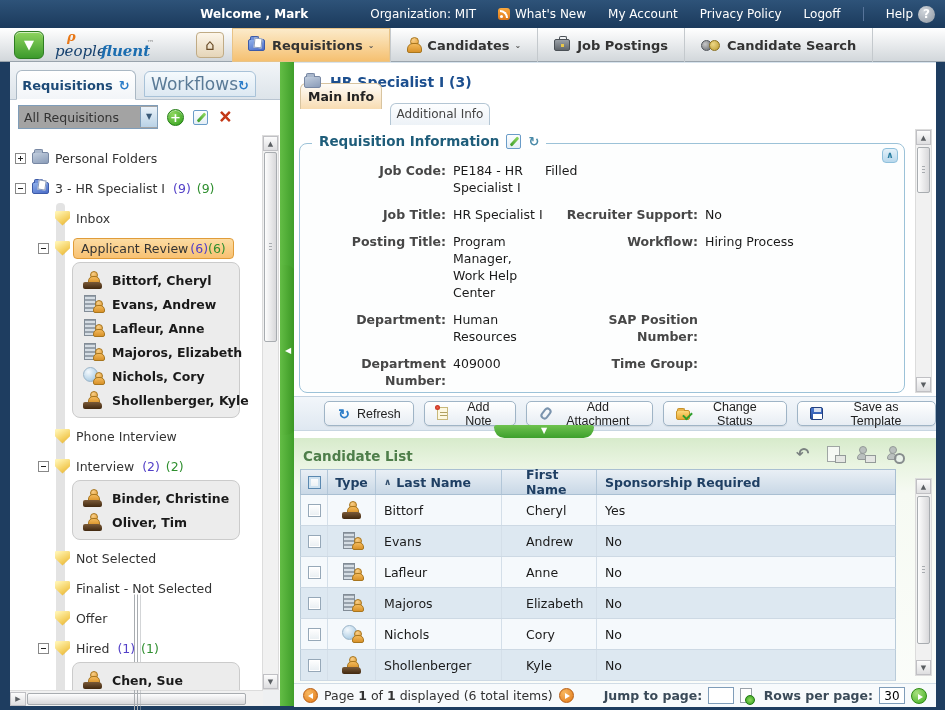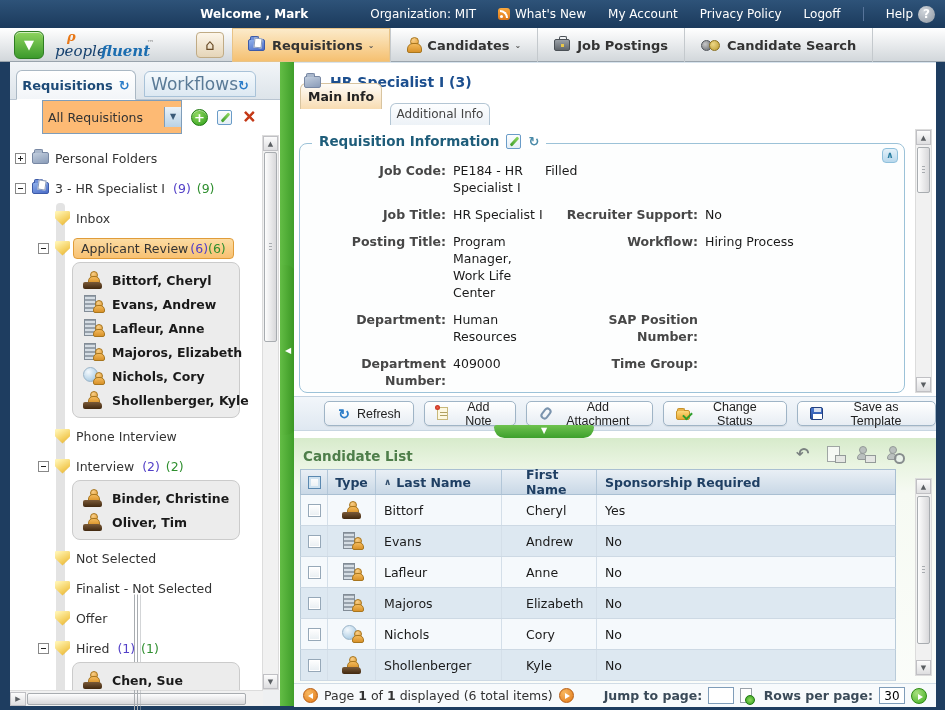--- a/index.html
+++ b/index.html
@@ -60,21 +60,21 @@
   .s-tab1 { position:absolute; left:6px; bottom:-1px; width:120px; height:30px;
     background:linear-gradient(#ffffff,#f2f5f8); border:1px solid #aab8c4; border-bottom:1px solid #fff;
     border-radius:6px 6px 0 0; display:flex; align-items:center; justify-content:center; gap:6px;
     font-weight:bold; font-size:13px; color:#1d4a77; }
   .s-tab2 { position:absolute; left:134px; bottom:2px; width:112px; height:26px;
     background:linear-gradient(#f5fafd,#dcE8f2); border:1px solid #a8c2d8;
     border-radius:6px 6px 0 0; display:flex; align-items:center; justify-content:center; 
     font-size:17px; color:#5a7a96; }
   .ic-refresh::before { content:'↻'; font-weight:bold; font-size:13px; color:#2b7cc8; line-height:1; }
   .s-filter { height:34px; display:flex; align-items:center; padding-left:8px; gap:9px; background:#fff; }
-  .sel-box { width:140px; height:34px; border:1px solid #7f9db9; display:flex; align-items:center; background:#fdba74;margin-left:24px; }
+  .sel-box { width:140px; height:24px; border:1px solid #7f9db9; display:flex; align-items:center; background:#a3a3a3; }
   .sel-box .sel-val { flex:1; padding-left:5px; font-size:12.5px; color:#333; white-space:nowrap; overflow:hidden; }
   .sel-arrow { width:17px; height:20px; background:linear-gradient(#eaf2f9,#b9d2e6); border-left:1px solid #7f9db9; text-align:center; font-size:8px; line-height:20px; color:#3a5a78; }
   .sel-arrow::before { content:'▼'; }
   .ic-plus { width:17px; height:17px; border-radius:50%; background:radial-gradient(circle at 35% 30%,#8fd85f,#2f9e1a); border:1px solid #1e7a10; color:#fff; font-weight:bold; font-size:13px; line-height:15px; text-align:center; box-shadow:inset 0 1px 0 rgba(255,255,255,.5); }
   .ic-plus::before { content:'+'; }
   .ic-edit { width:15px; height:15px; background:linear-gradient(#fdfefe,#e4eef6); border:1px solid #6a9cc8; border-radius:2px; position:relative; }
   .ic-edit::before { content:''; position:absolute; left:6px; top:1px; width:3px; height:11px; border-radius:1px; background:linear-gradient(#8fd860,#3f9e2c); transform:rotate(42deg); }
   .ic-x { width:16px; height:16px; position:relative; color:#c43a18; font-weight:bold; font-size:17px; line-height:15px; text-align:center; }
   .ic-x::before { content:'×'; text-shadow:.6px 0 #c43a18; }
 
@@ -471,21 +471,21 @@
         <span class="fvalue2">Filled</span>
       </div>
       <div class="frow">
         <span class="flabel">Job Title:</span>
         <span class="fvalue">HR Specialist I</span>
         <span class="flabel2">Recruiter Support:</span>
         <span class="fvalue2">No</span>
       </div>
       <div class="frow">
         <span class="flabel">Posting Title:</span>
-        <span class="fvalue">Program Manager, Work Life Center</span>
+        <span class="fvalue">Program Manager, Work Help Center</span>
         <span class="flabel2">Workflow:</span>
         <span class="fvalue2">Hiring Process</span>
       </div>
       <div class="frow">
         <span class="flabel">Department:</span>
         <span class="fvalue">Human Resources</span>
         <span class="flabel2">SAP Position Number:</span>
         <span class="fvalue2"></span>
       </div>
       <div class="frow">

